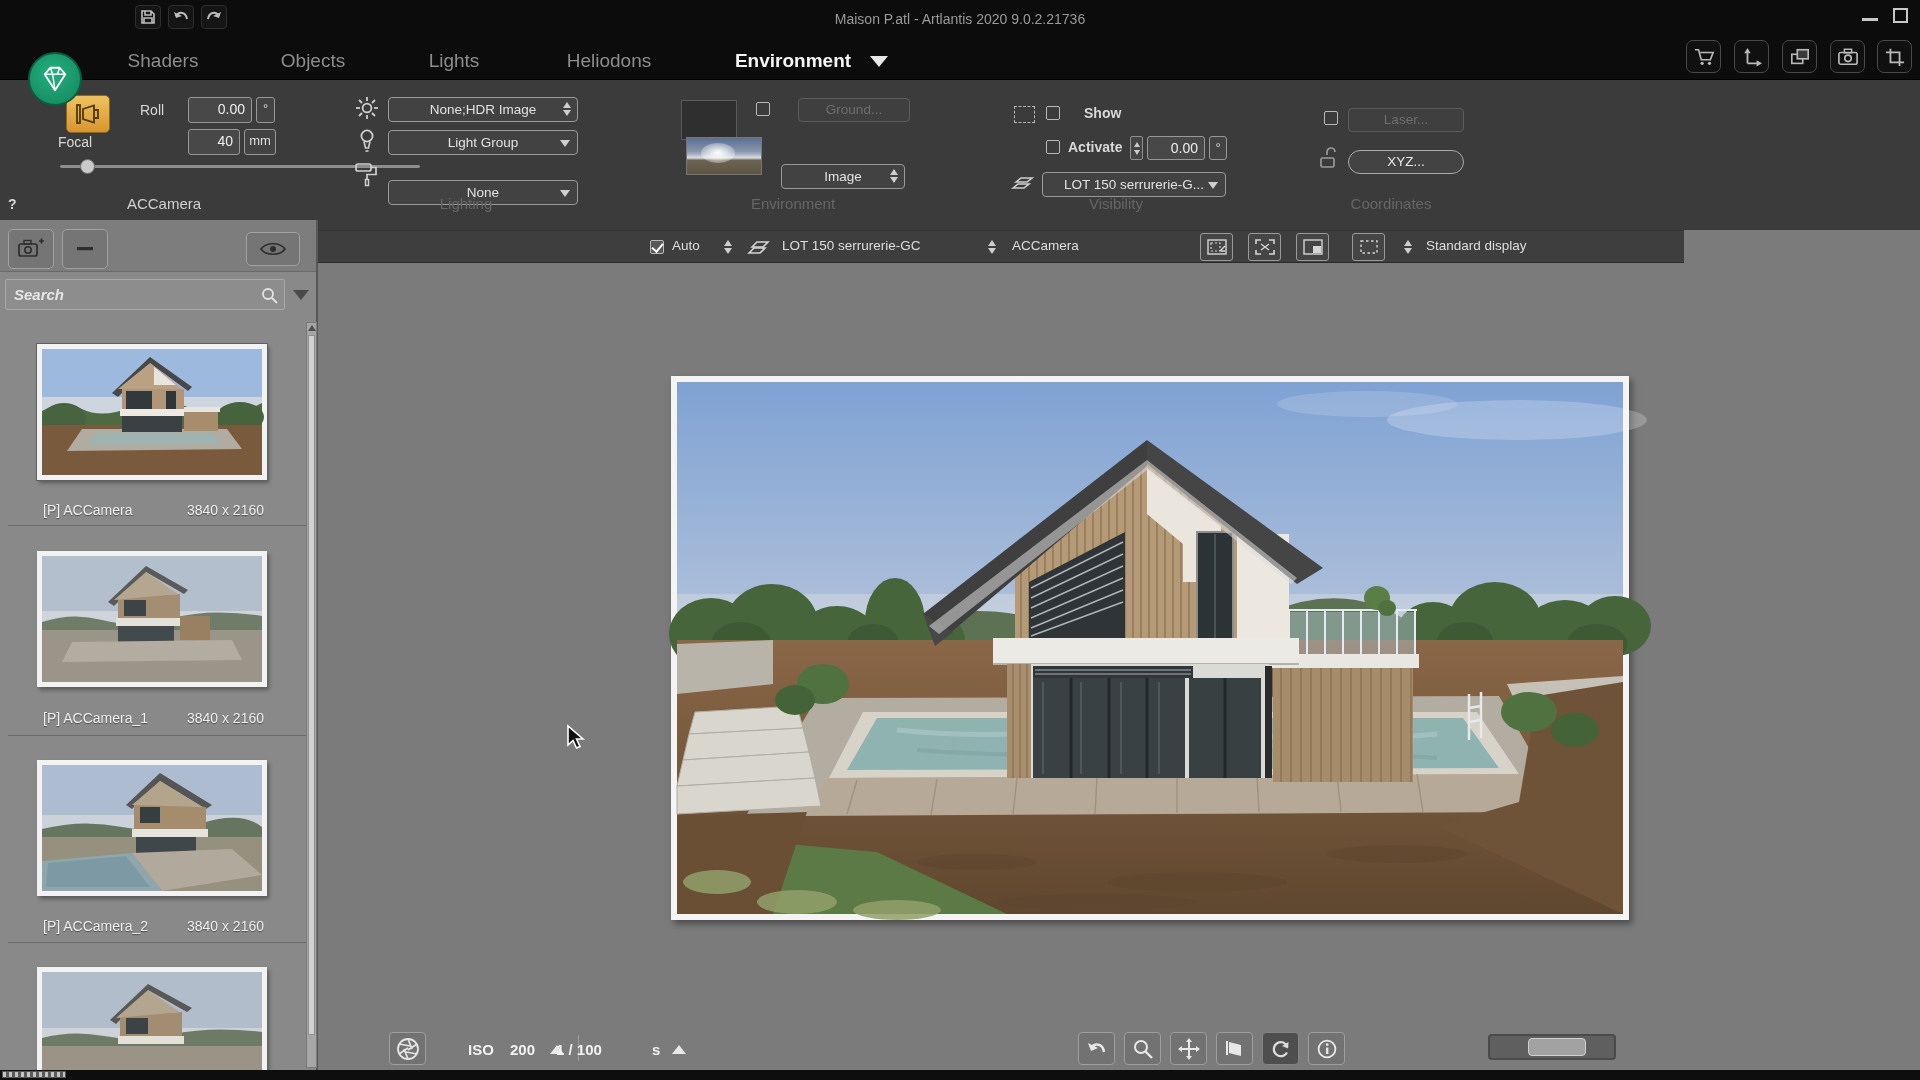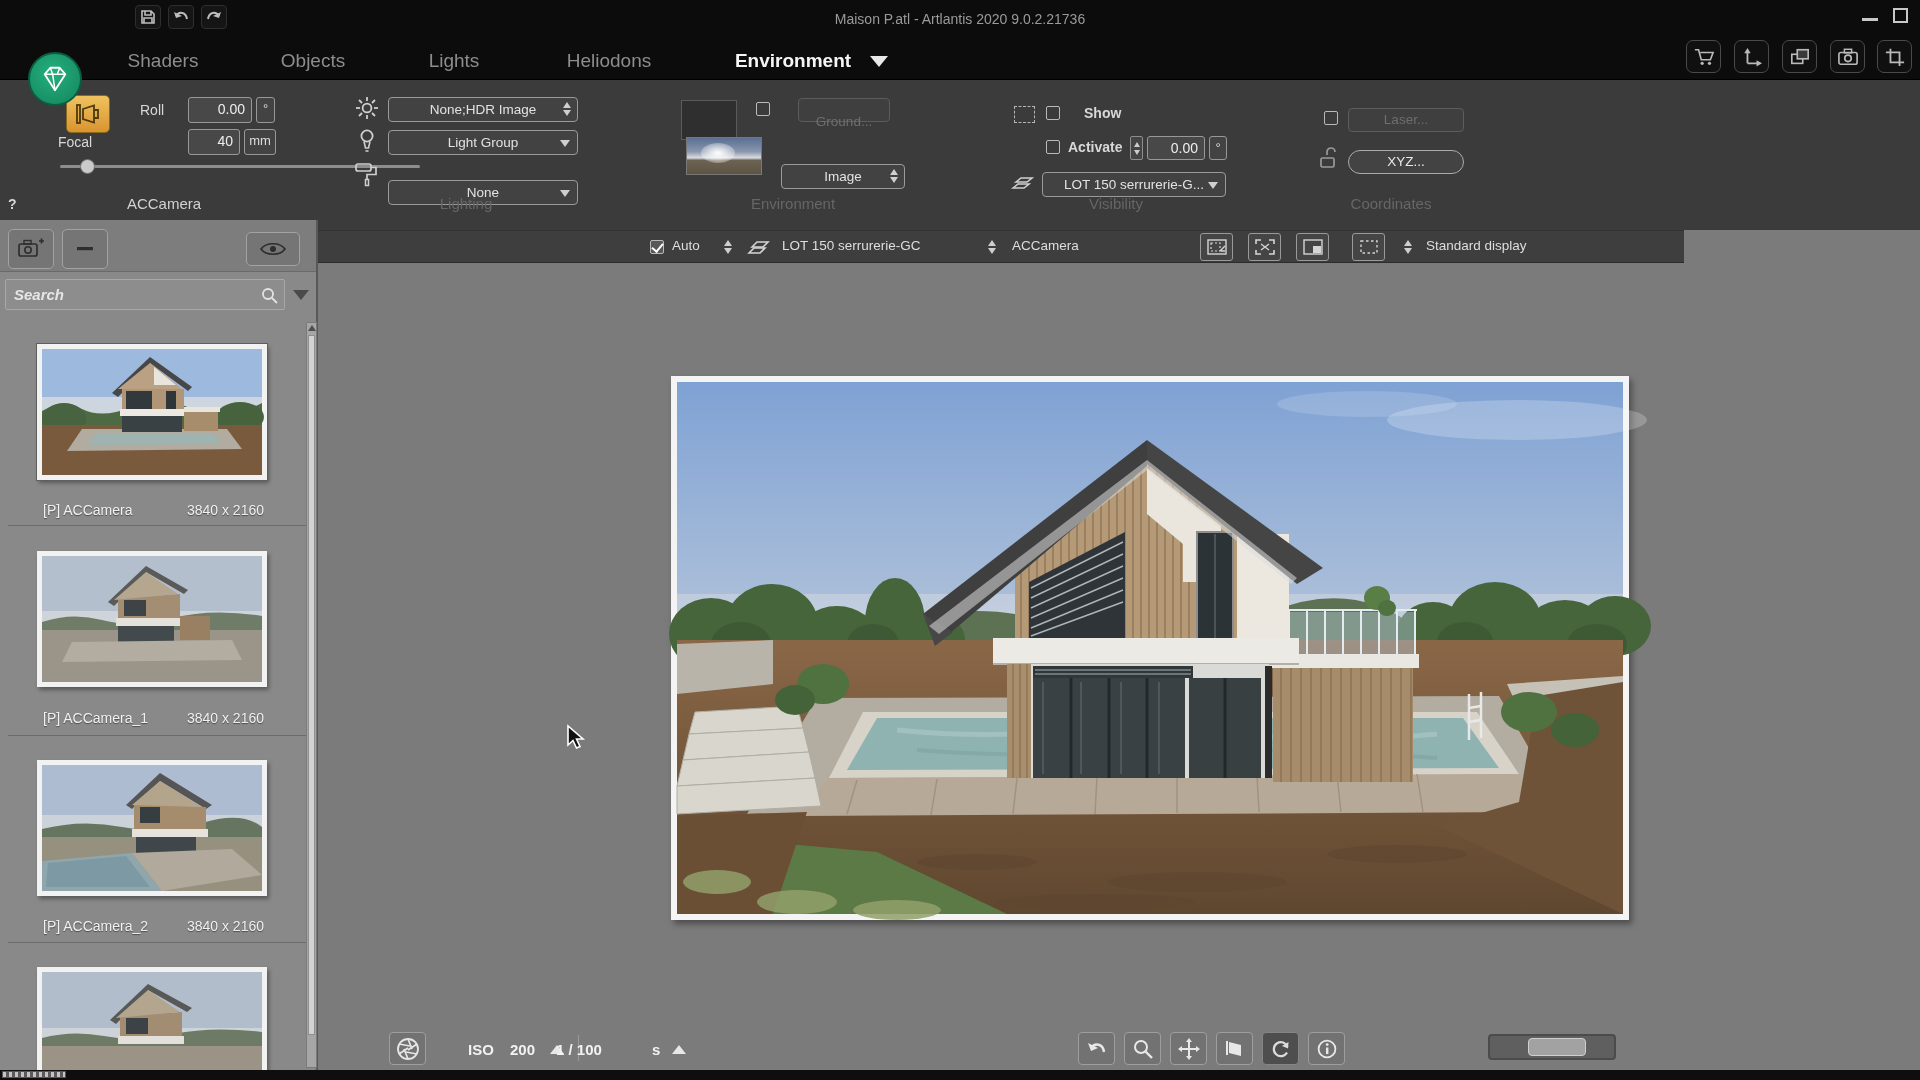--- a/index.html
+++ b/index.html
@@ -250,21 +250,21 @@
     <div class="sel" style="left:388px; top:83px; width:190px;margin-top:17px;">
       <span>None</span>
       <span class="tri"></span>
     </div>
 
     <div class="envthumb1" style="left:681px; top:20px; width:56px; height:40px;"></div>
     <div class="envthumb2" style="left:686px; top:57px; width:76px; height:38px;">
       <div class="envsun"></div>
     </div>
     <div class="cb" style="left:756px; top:22px;"></div>
-    <div class="btn-dis" style="left:798px; top:18px; width:92px; height:24px; padding-top:15px;">Ground...</div>
+    <div class="btn-dis" style="left:798px; top:18px; width:112px; height:24px; padding-top:3px;">Ground...</div>
     <div class="sel" style="left:781px; top:84px; width:124px;">
       <span>Image</span>
       <span class="updown">
           <i class="u"></i>
           <i class="d"></i>
         </span>
     </div>
 
     <div class="dashedbox" style="left:1014px; top:26px; width:21px; height:17px;"></div>
     <div class="cb" style="left:1046px; top:26px;"></div>

